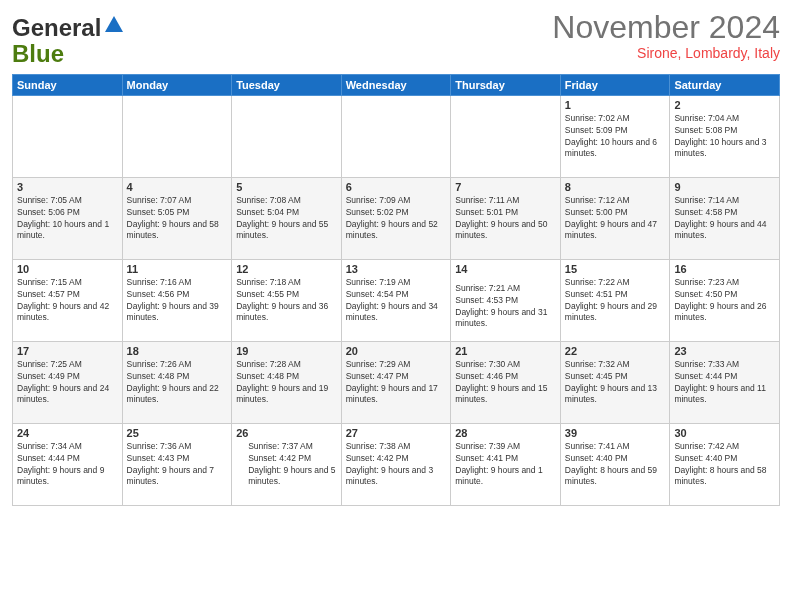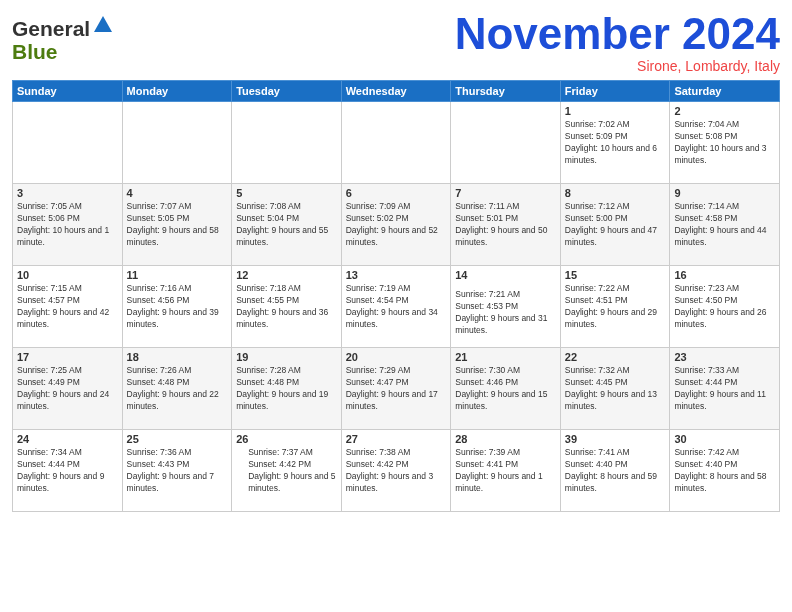--- a/index.html
+++ b/index.html
@@ -20,38 +20,38 @@
       align-items: flex-start;
       justify-content: space-between;
       margin-bottom: 6px;
     }
     .logo {
       display: flex;
       align-items: center;
       margin-top: 4px;
     }
     .logo-text {
-      font-size: 21px;
+      font-size: 24px;
       font-weight: bold;
       line-height: 1.1;
     }
     .logo-general { color: #333; }
     .logo-blue { color: #4d7c0f; }
     .logo-icon {
       width: 22px;
       height: 22px;
       margin-left: 2px;
     }
     .title-block {
       text-align: right;
     }
     .month-title {
-      font-size: 44px;
-      font-weight: bold;
-      color: #1d4ed8;
+      font-size: 32px;
+      font-weight: normal;
+      color: #737373;
       line-height: 1.1;
     }
     .location {
       font-size: 14px;
       color: #ef4444;
     }
     .calendar {
       width: 100%;
       border-collapse: collapse;
     }

